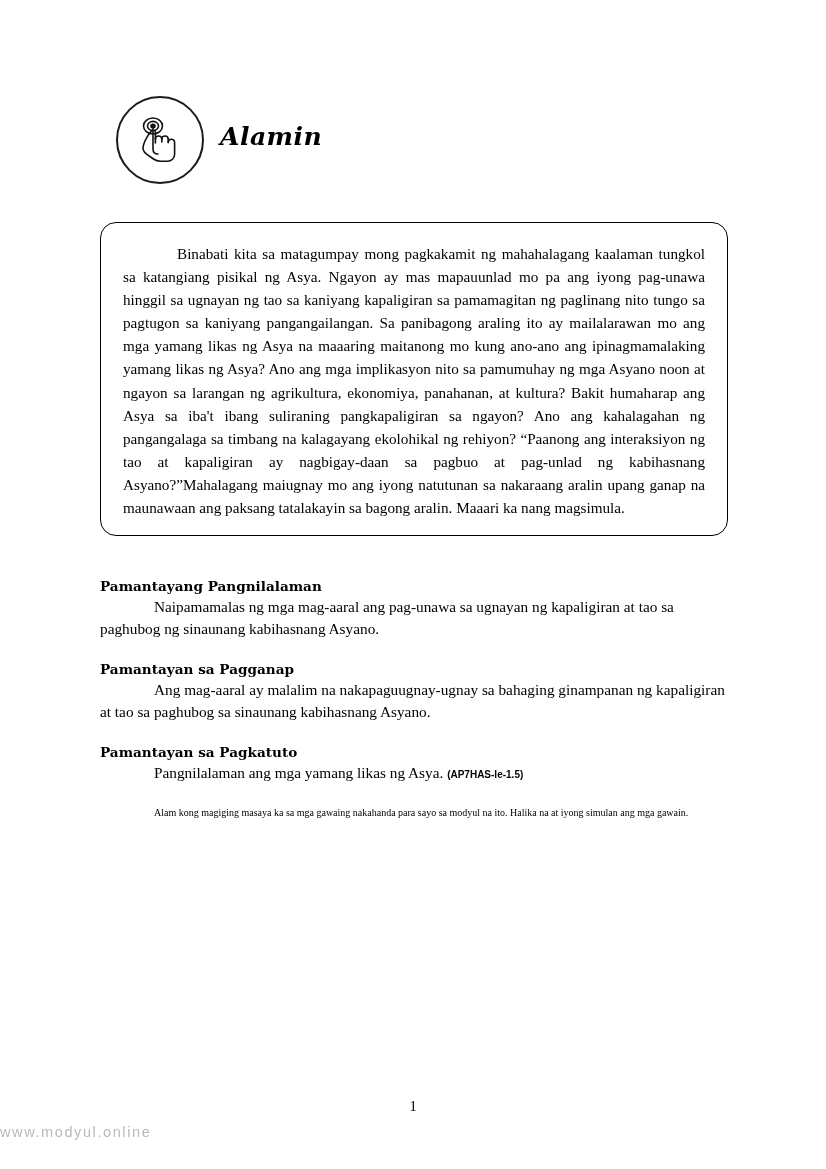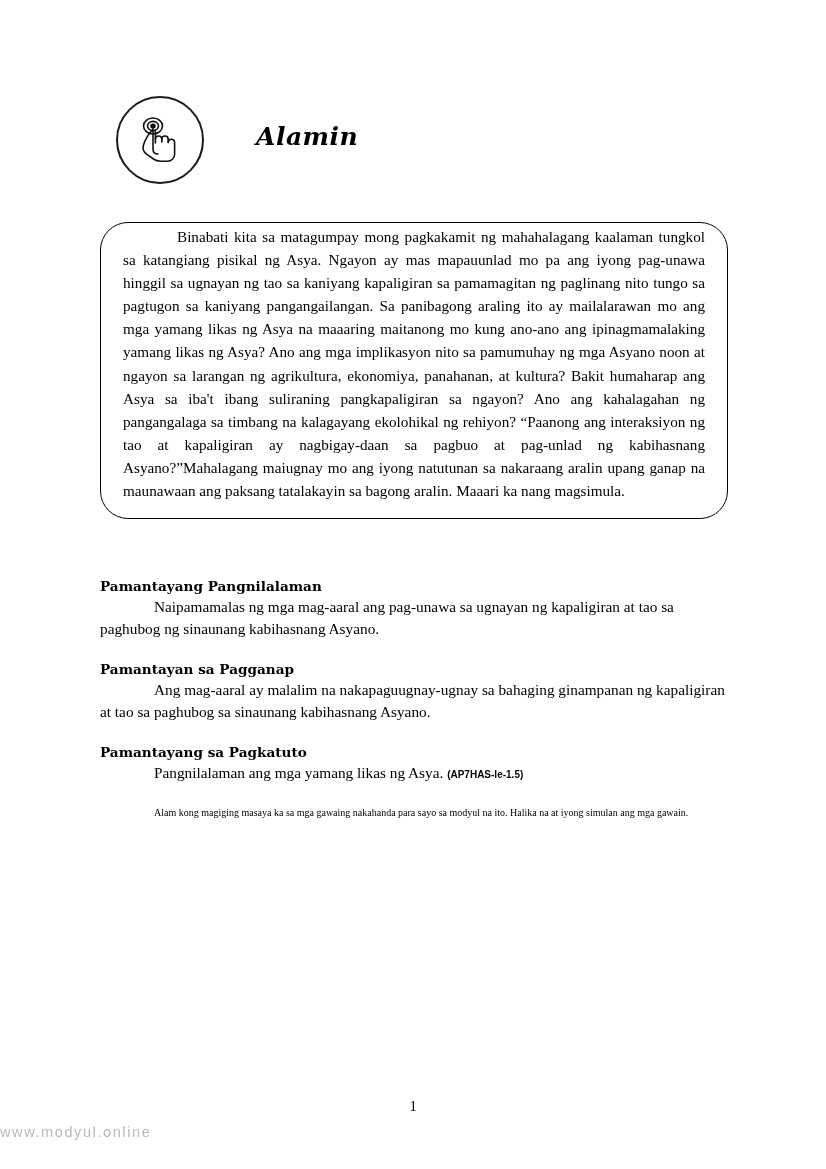--- a/index.html
+++ b/index.html
@@ -50,33 +50,32 @@
   .section-title {
     position: absolute;
     left: 120px;
     top: 26px;
     font-family: "DejaVu Serif", serif;
     font-weight: bold;
     font-style: italic;
     font-size: 25px;
     letter-spacing: 0.5px;
     color: #000;
-    margin-left: 36px;
   }
 
   
   .intro-box {
     position: absolute;
     left: 100px;
     top: 222px;
     width: 628px;
     box-sizing: border-box;
     border: 1.6px solid #000;
-    border-radius: 28px;
-    padding: 2px 22px 16px 22px;
+    border-radius: 16px;
+    padding: 19px 22px 16px 22px;
   }
   .intro-text {
     font-family: "Liberation Serif", serif;
     font-size: 15.2px;
     line-height: 1.52;
     text-align: justify;
     text-justify: inter-word;
     text-indent: 54px;
     margin: 0;
     hyphens: none;
@@ -177,21 +176,21 @@
     <p class="std-head">Pamantayan sa Pagganap</p>
     <p class="std-body">Ang mag-aaral ay malalim na nakapaguugnay-ugnay sa bahaging ginampanan ng kapaligiran at tao sa paghubog sa sinaunang kabihasnang Asyano.</p>
   </div>
 
   <div class="std-block" id="block-pangnilalaman">
     <p class="std-head">Pamantayang Pangnilalaman</p>
     <p class="std-body">Naipamamalas ng mga mag-aaral ang pag-unawa sa ugnayan ng kapaligiran at tao sa paghubog ng sinaunang kabihasnang Asyano.</p>
   </div>
 
   <div class="std-block" id="block-pagkatuto">
-    <p class="std-head">Pamantayang sa Pagkatuto</p>
+    <p class="std-head">Pamantayan sa Pagkatuto</p>
     <p class="std-body"><span>Pangnilalaman ang mga yamang likas ng Asya. </span><span class="code-bold">(AP7HAS-Ie-1.5)</span></p>
   </div>
 
   <p class="closing">Alam kong magiging masaya ka sa mga gawaing nakahanda para sayo sa modyul na ito. Halika na at iyong simulan ang mga gawain.</p>
 
   <div class="page-number">1</div>
   <div class="watermark">www.modyul.online</div>
 
 </div>
 

